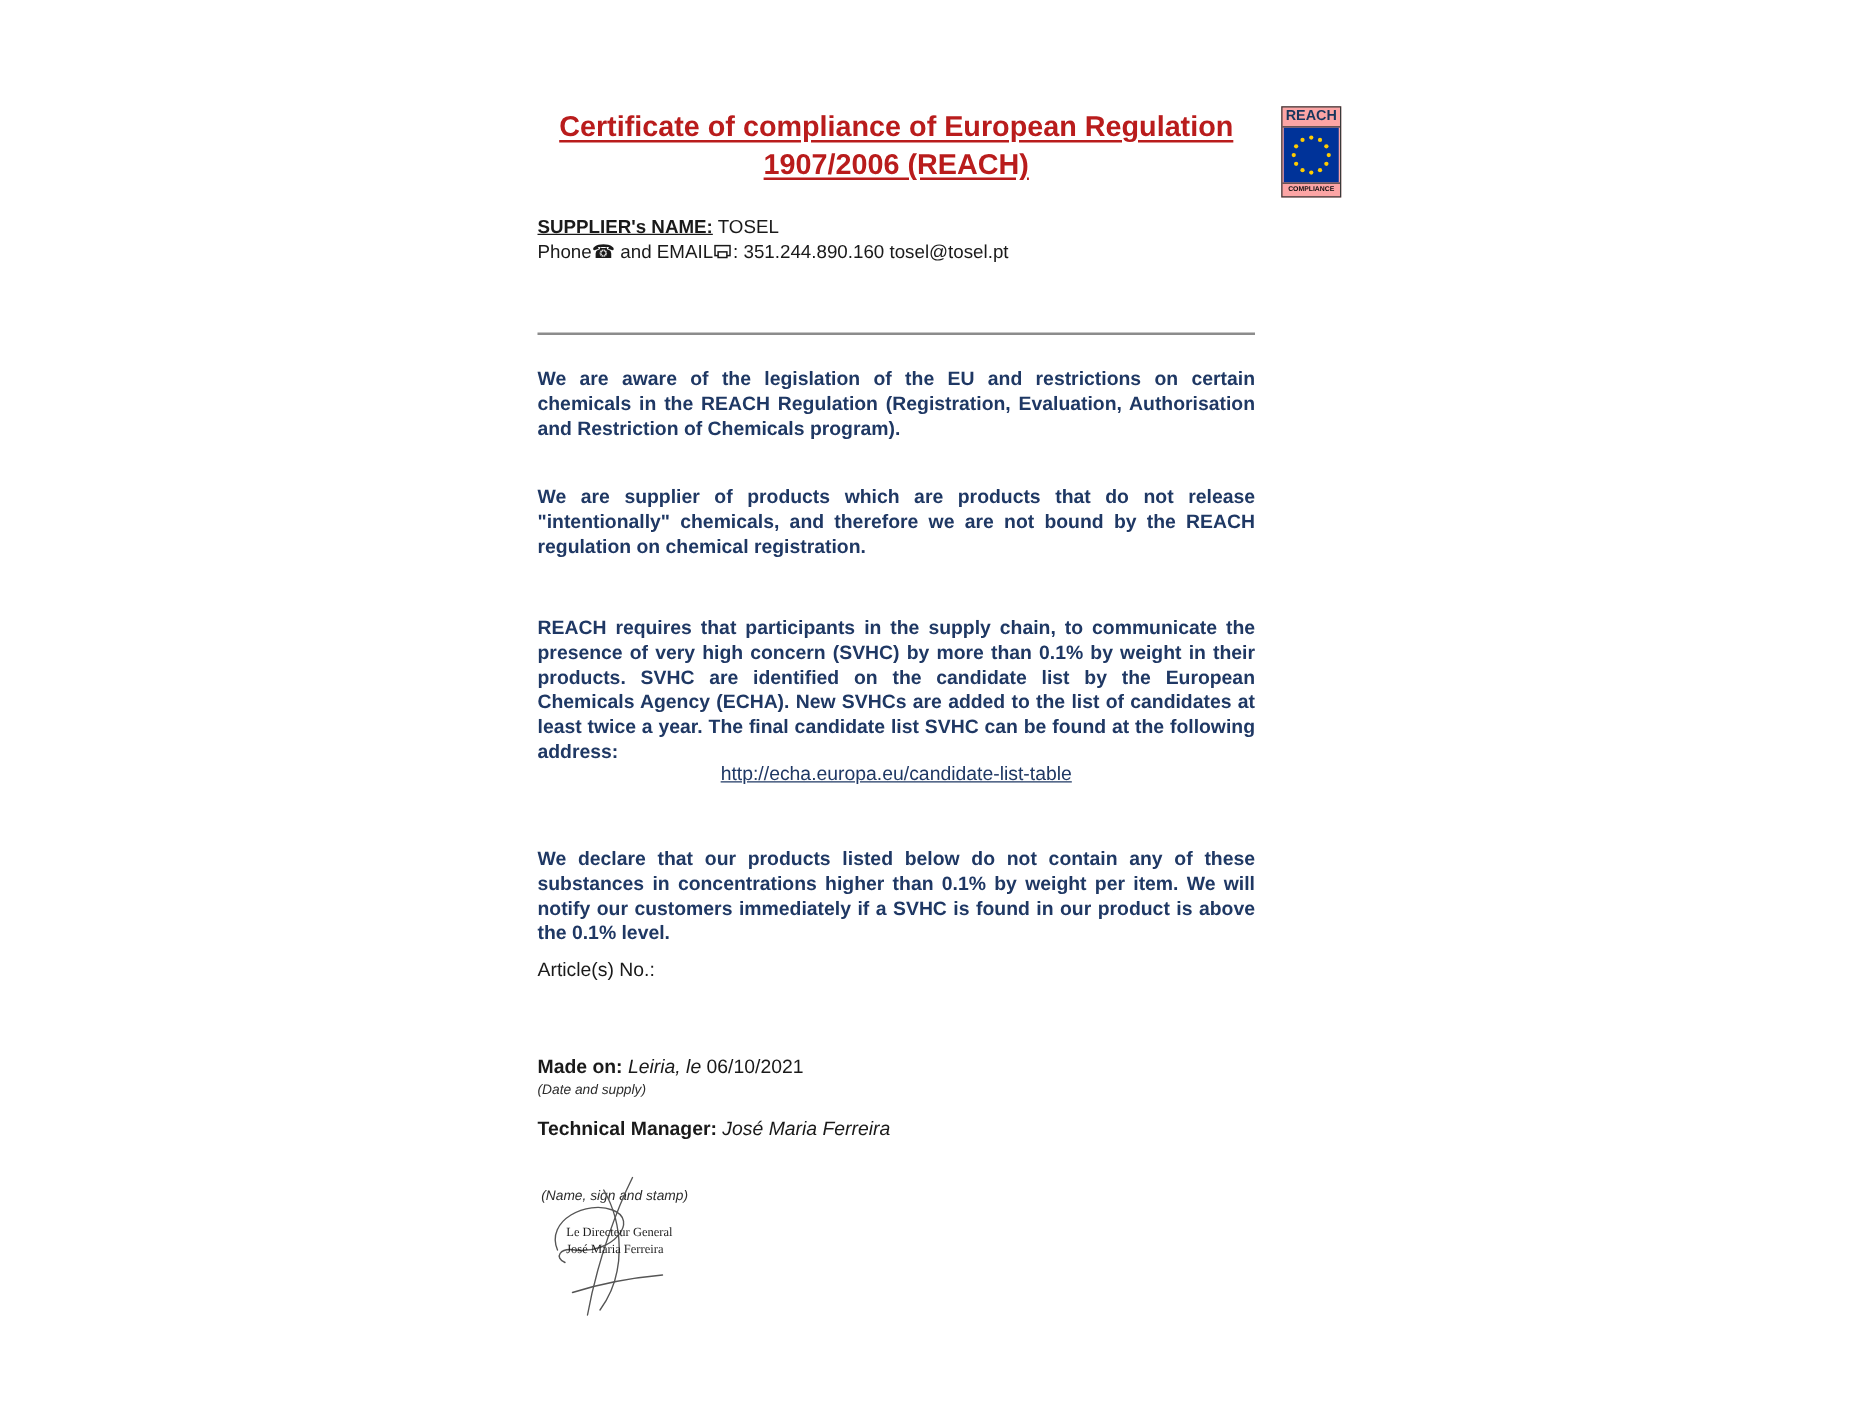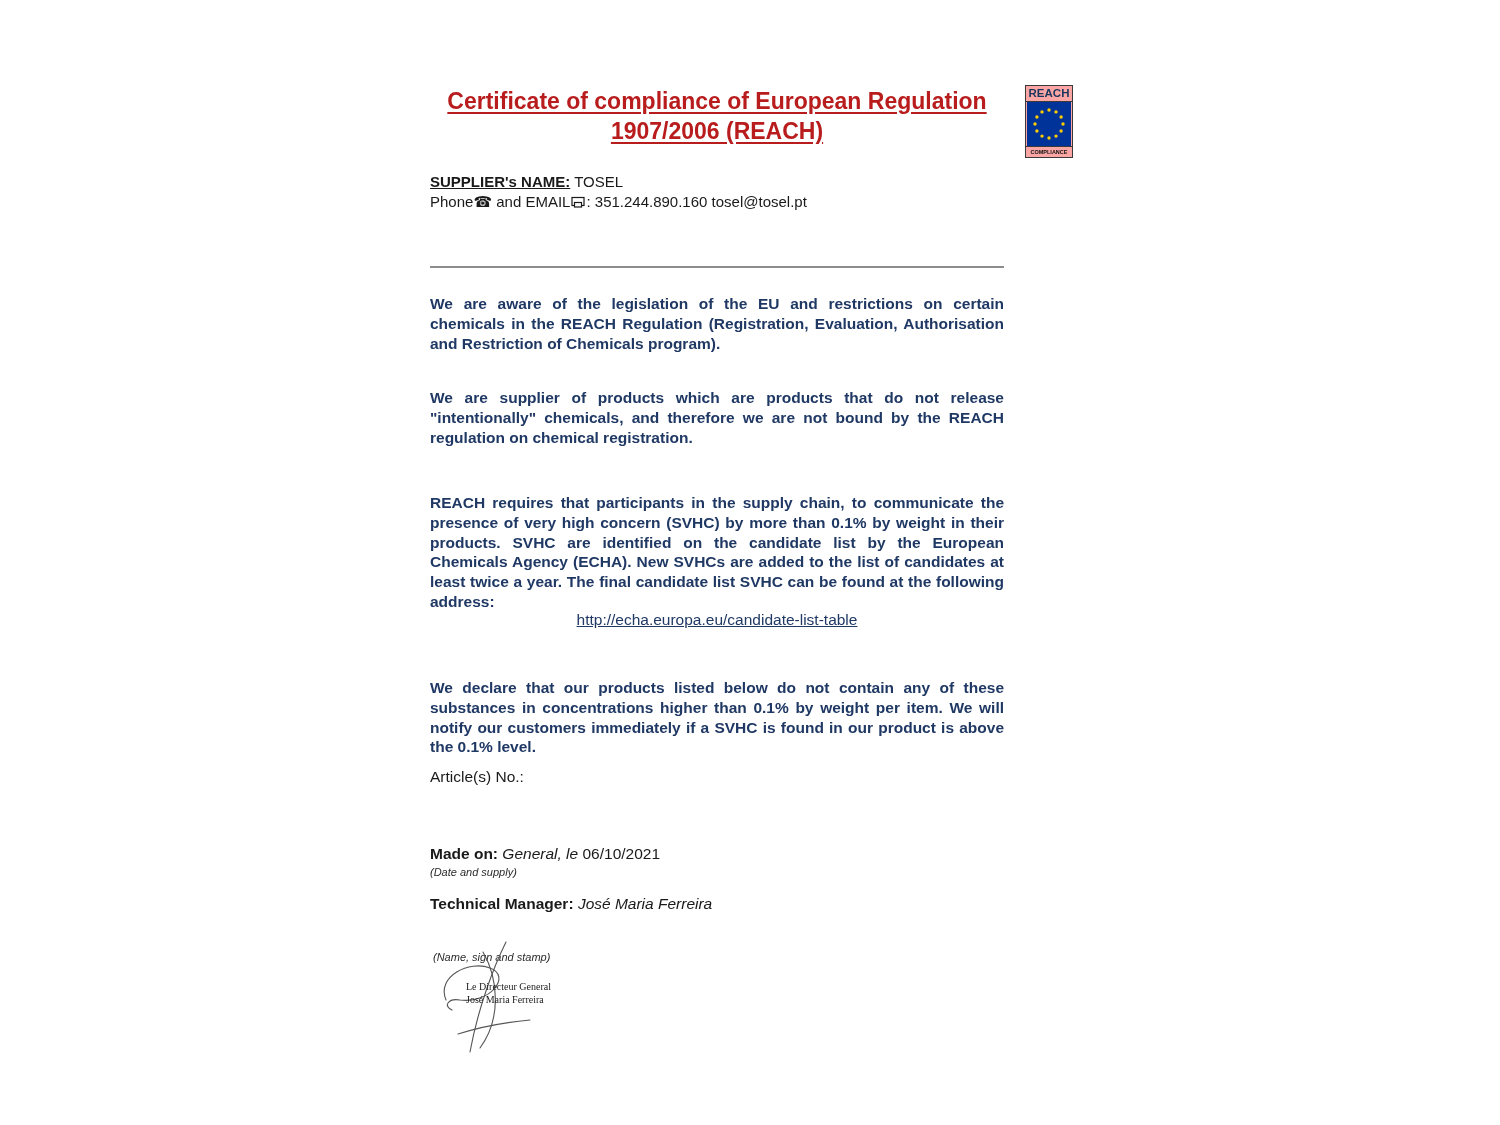--- a/index.html
+++ b/index.html
@@ -59,21 +59,21 @@
   .rl-flag { display:block; }
   .rl-bottom {
     font-size:5.5px; font-weight:bold; color:#111111;
     border-top:1px solid #3a3a3a; padding:2px 0;
   }
 
   
   .signature { position:absolute; left:428px; top:938px; width:160px; height:120px; }
   .signature svg { position:absolute; left:0; top:0; }
   .stamp {
-    position:absolute; left:38px; top:42px; width:110px;
+    position:absolute; left:25px; top:42px; width:110px;
     font-family:"Liberation Serif", serif; font-size:10px; line-height:13px;
     color:#1c1c1c; text-align:left;
   }
 </style>
 </head>
 <body>
 
 <div class="page">
 
   <div class="reach-logo">
@@ -126,21 +126,21 @@
   <div class="col link-row">
     <a href="#">http://echa.europa.eu/candidate-list-table</a>
   </div>
 
   <div class="col para p4">We declare that our products listed below do not contain any of these substances in concentrations higher than 0.1% by weight per item. We will notify our customers immediately if a SVHC is found in our product is above the 0.1% level.</div>
 
   <div class="col articles">Article(s) No.:</div>
 
   <div class="col sign-row made-line">
     <span class="lbl-b">Made on:</span>
-    <span class="val-i">General, le</span>
+    <span class="val-i">Leiria, le</span>
     <span>06/10/2021</span>
   </div>
   <div class="col sub-note made-sub">(Date and supply)</div>
 
   <div class="col sign-row mgr-line">
     <span class="lbl-b">Technical Manager:</span>
     <span class="val-i">José Maria Ferreira</span>
   </div>
   <div class="col sub-note mgr-sub">(Name, sign and stamp)</div>
 

